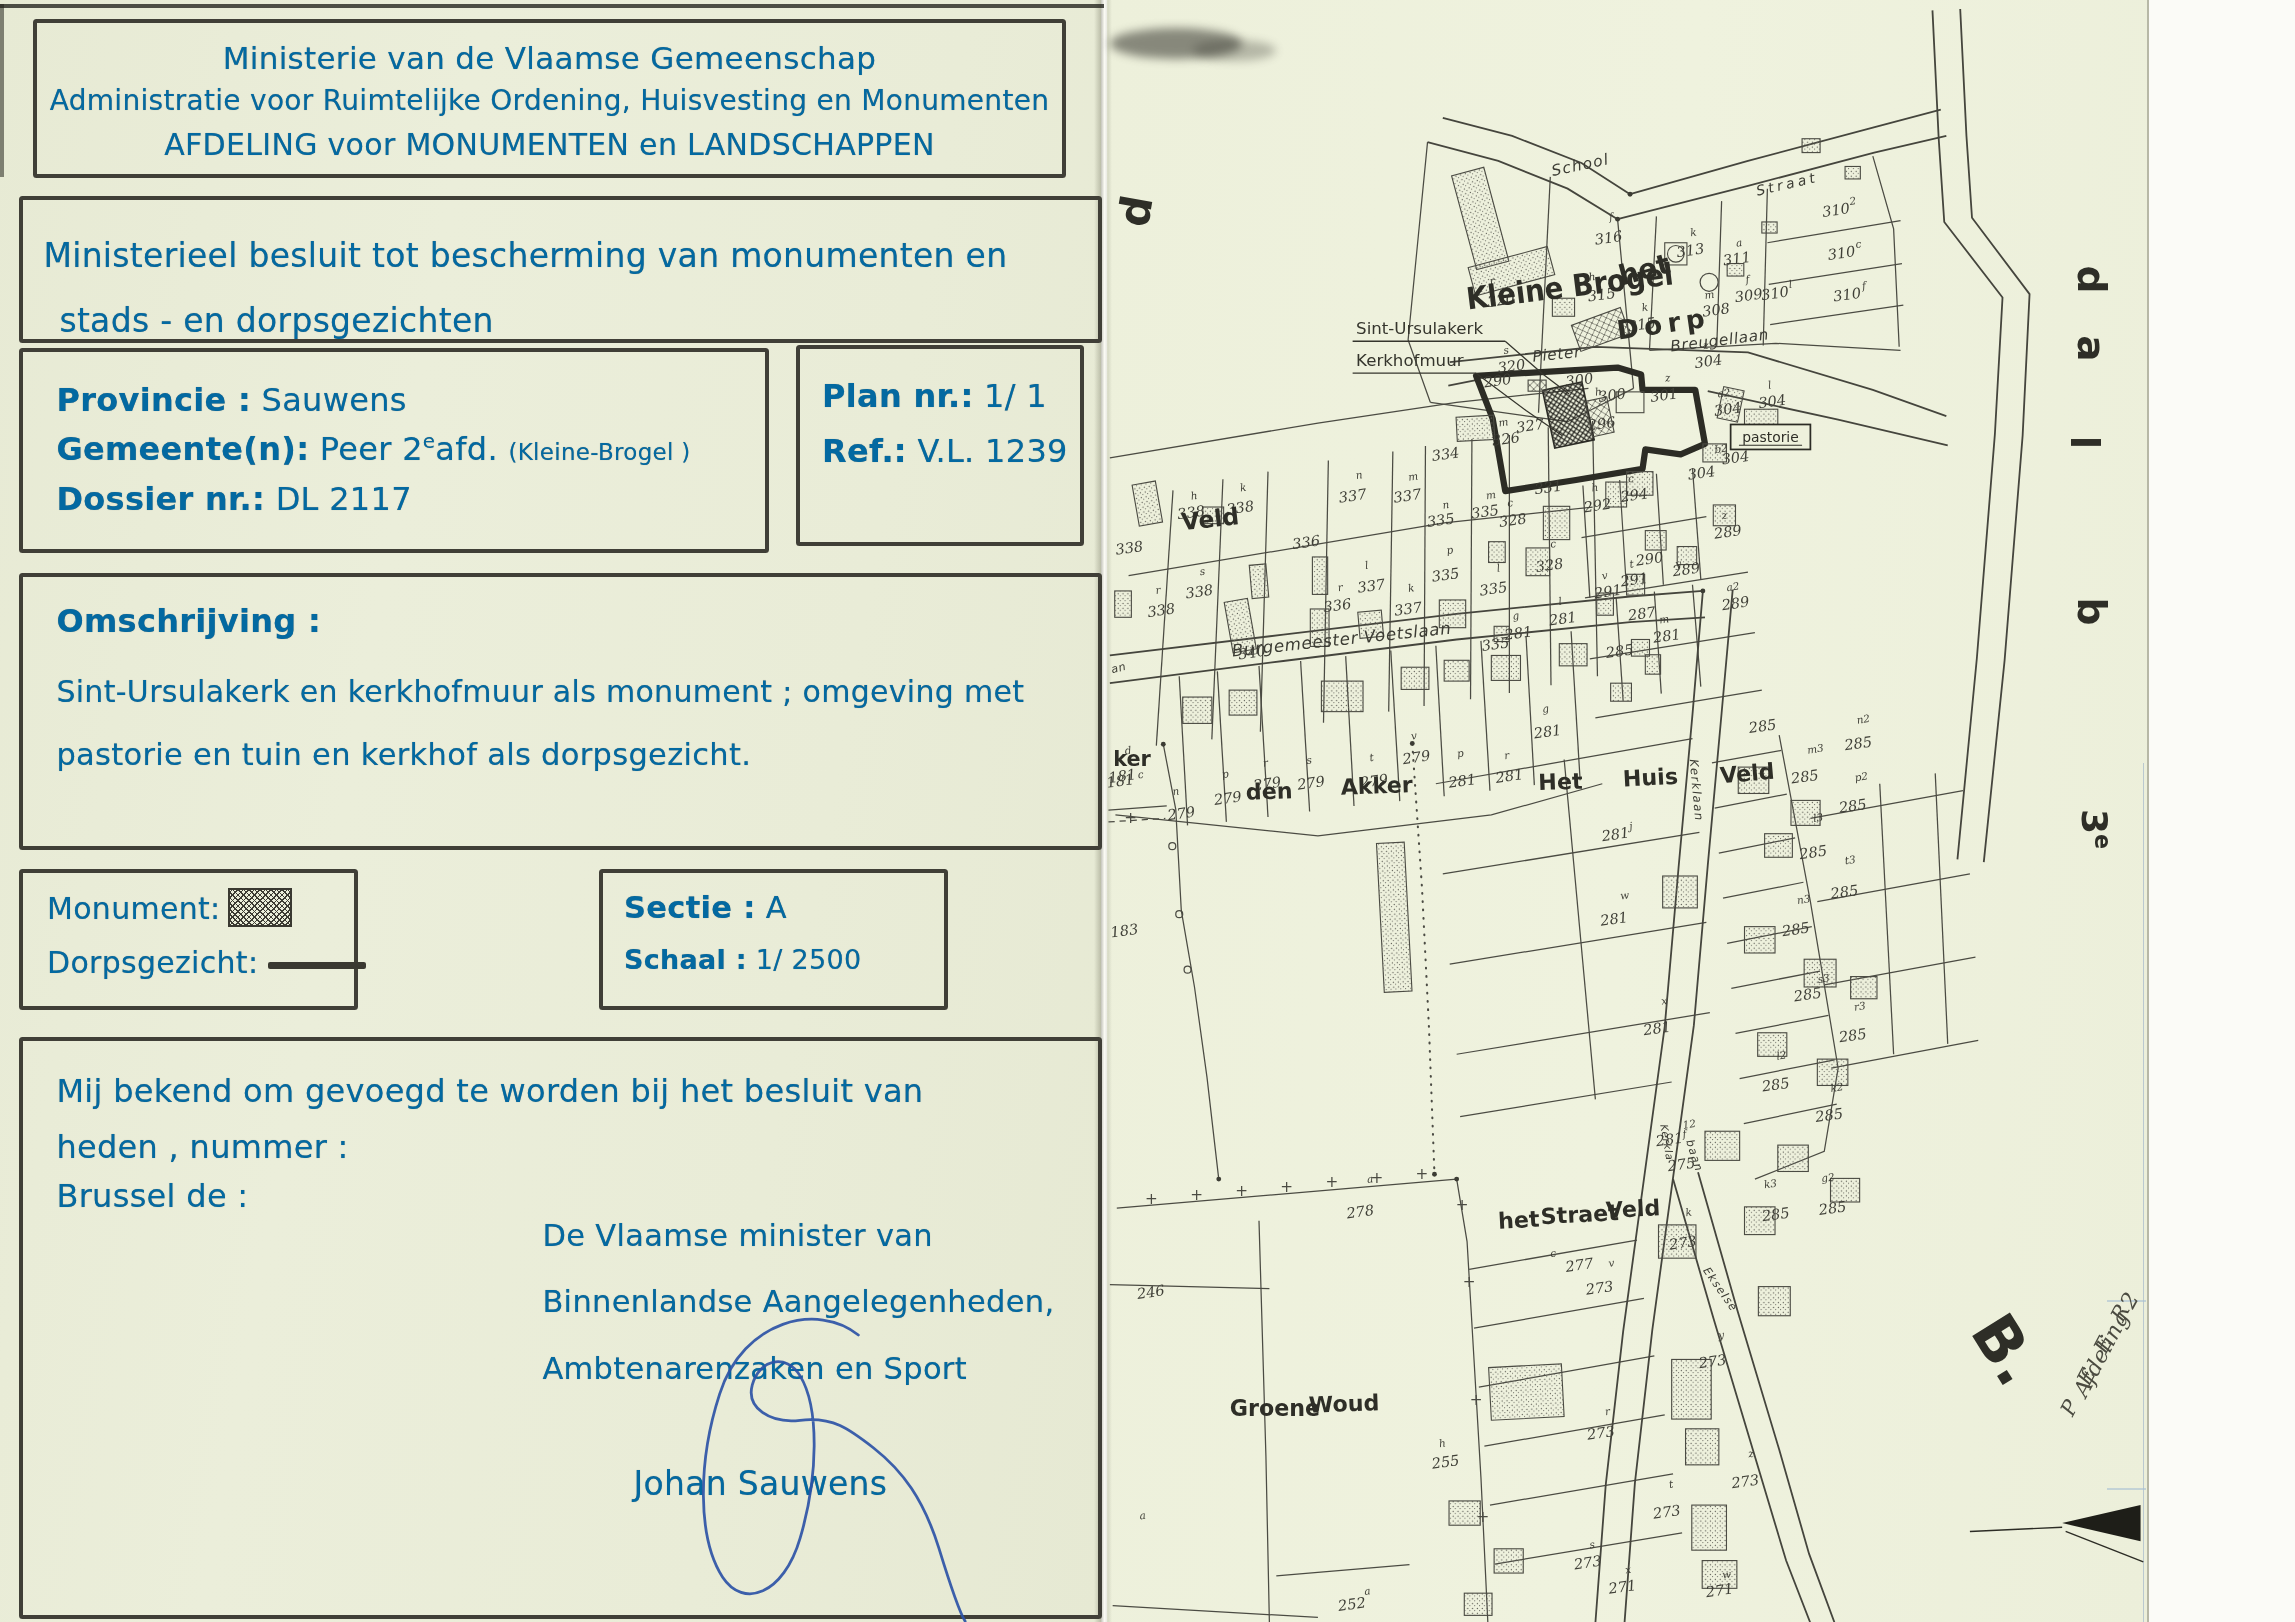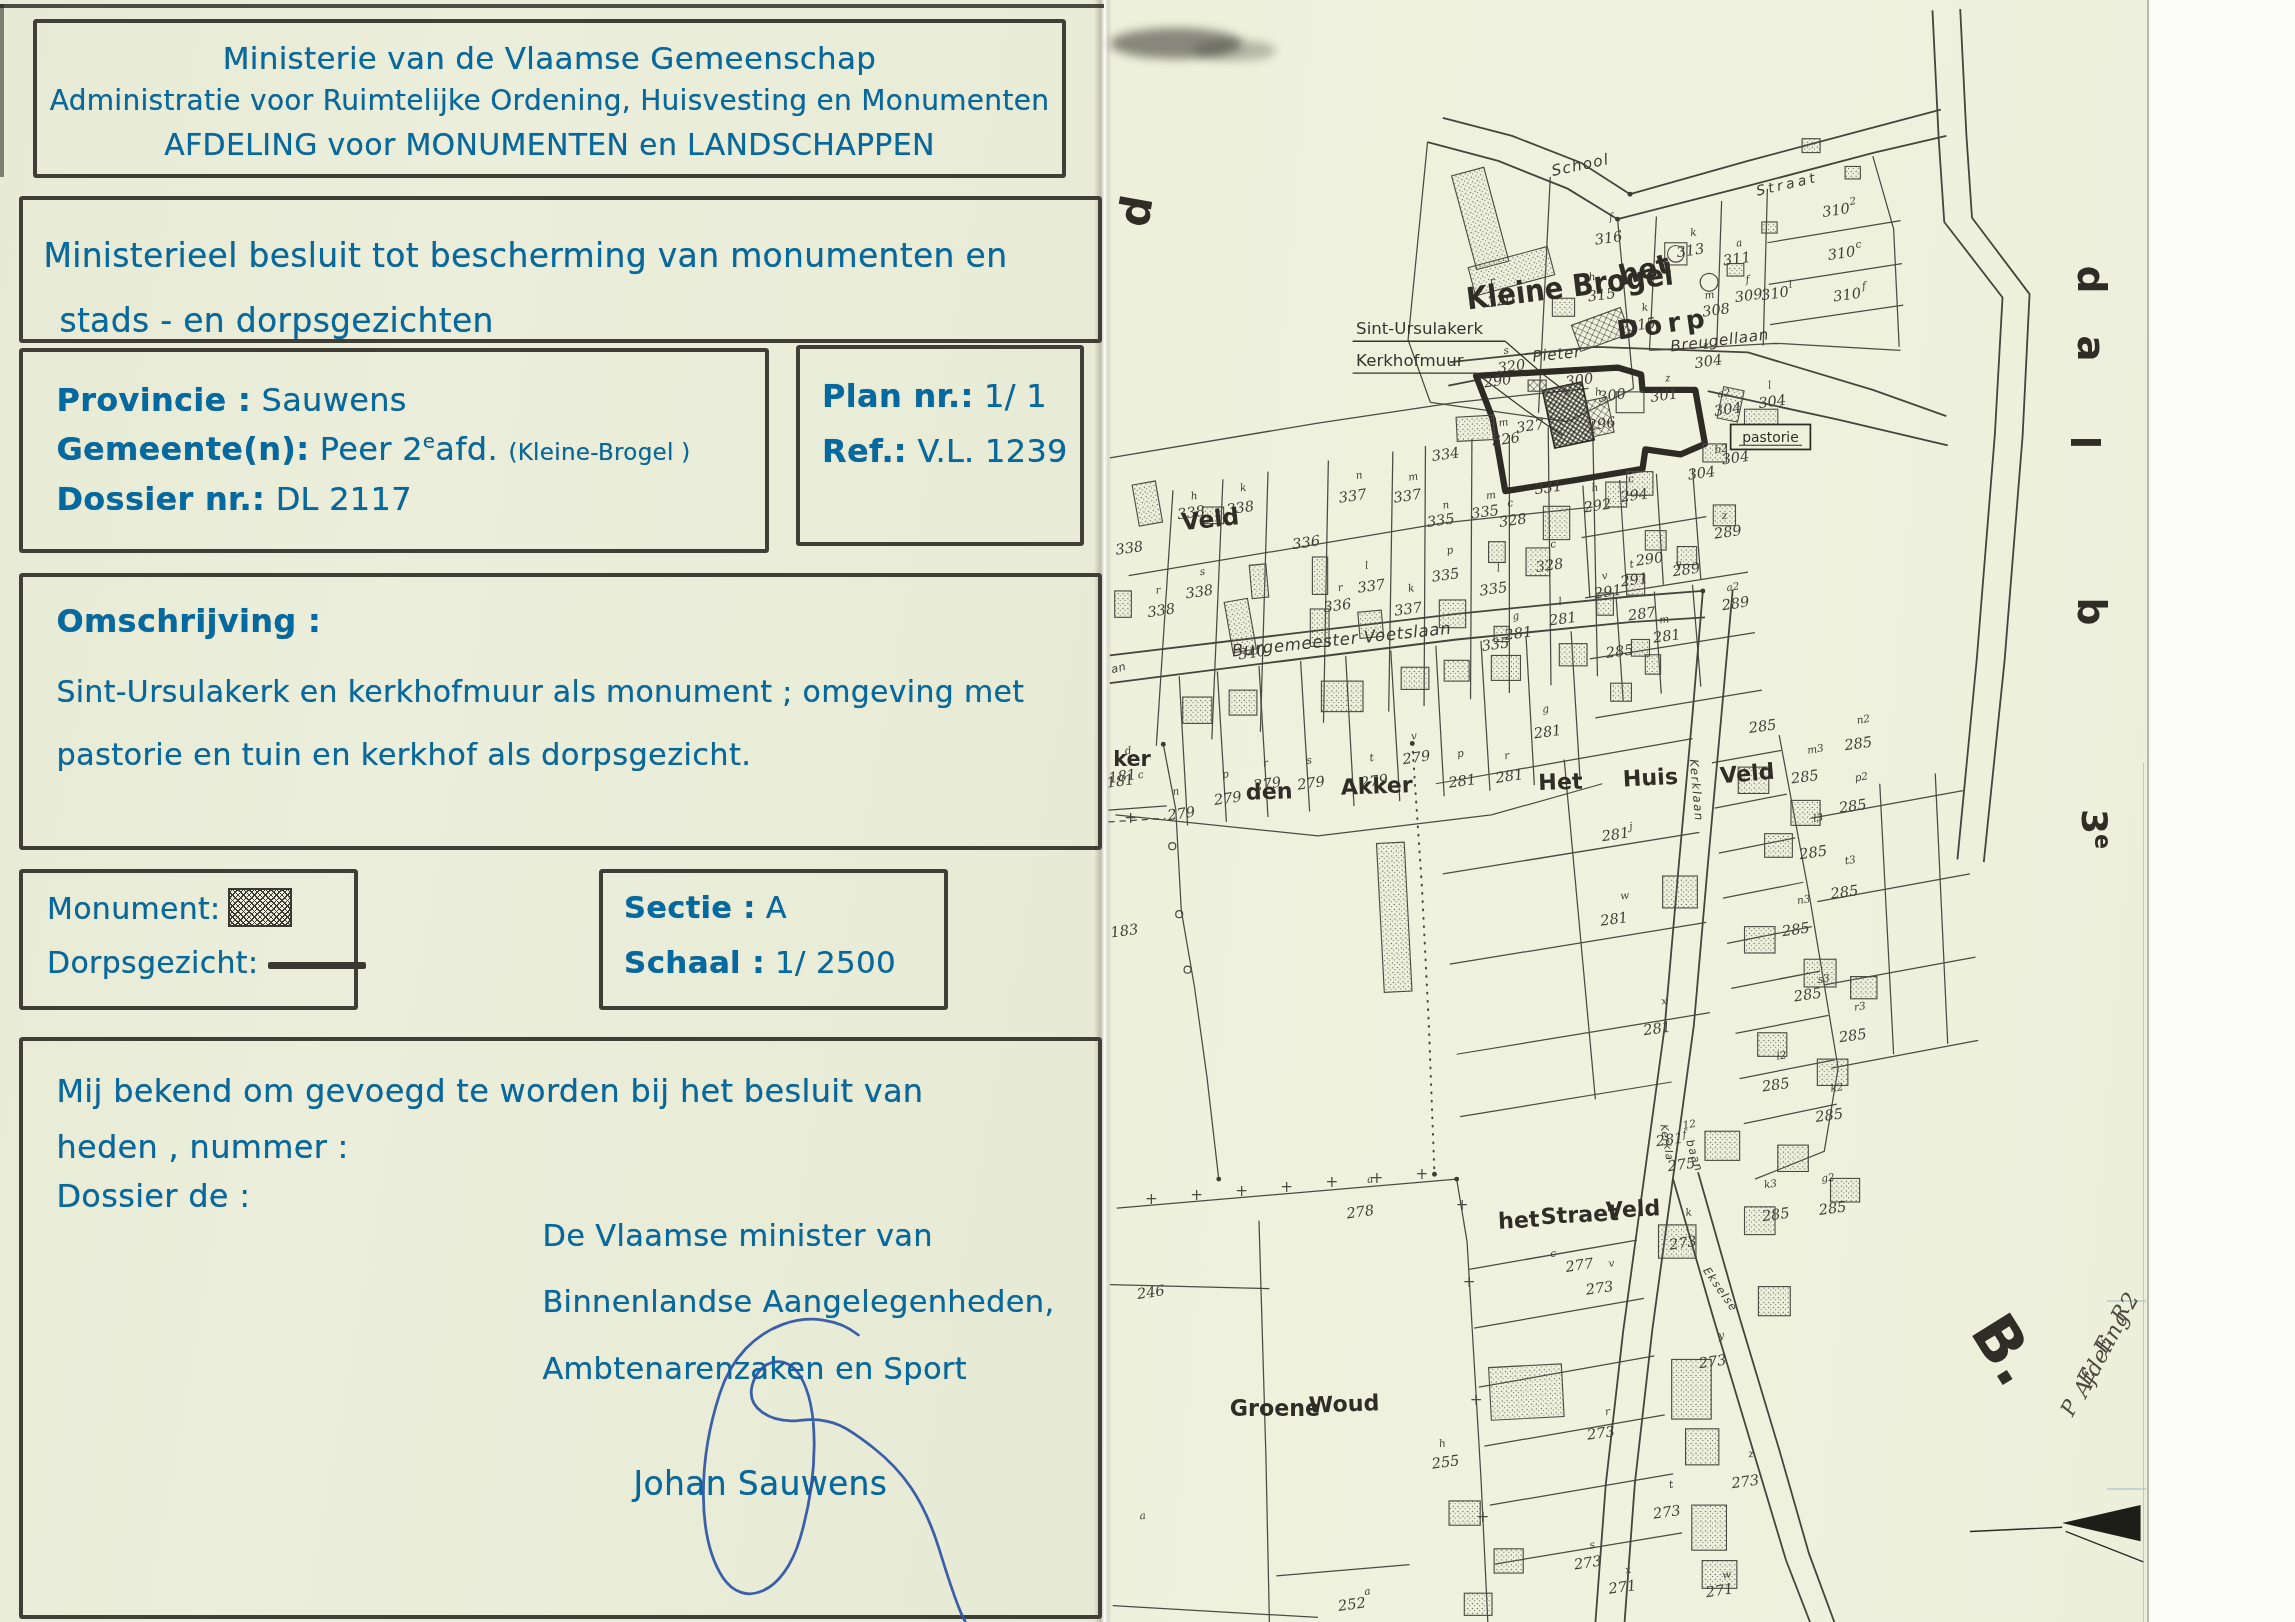--- a/index.html
+++ b/index.html
@@ -102,30 +102,30 @@
     <div class="doc abs" style="left:23.6px;top:72px;font-size:30px;">
       <span>Dorpsgezicht:</span><span class="dline"></span>
     </div>
   </div>
 
   <div class="box" style="left:599px;top:869px;width:341px;height:133px;">
     <div class="doc abs" style="left:21px;top:16.6px;font-size:30.5px;">
       <span class="lbl">Sectie :</span>
       <span>A</span>
     </div>
-    <div class="doc abs" style="left:21px;top:71px;font-size:31px;">
+    <div class="doc abs" style="left:21px;top:71px;font-size:27px;">
       <span class="lbl">Schaal :</span>
       <span>1/ 2500</span>
     </div>
   </div>
 
   <div class="box" style="left:19.4px;top:1037px;width:1075px;height:574px;">
     <div class="doc abs" style="left:33px;top:31px;font-size:32px;">Mij bekend om gevoegd te worden bij het besluit van</div>
     <div class="doc abs" style="left:33px;top:87px;font-size:32px;">heden , nummer :</div>
-    <div class="doc abs" style="left:33px;top:136px;font-size:32px;">Dossier de :</div>
+    <div class="doc abs" style="left:33px;top:136px;font-size:32px;">Brussel de :</div>
     <div class="doc abs" style="left:519px;top:177px;font-size:30.5px;">De Vlaamse minister van</div>
     <div class="doc abs" style="left:519px;top:243px;font-size:30.5px;">Binnenlandse Aangelegenheden,</div>
     <div class="doc abs" style="left:519px;top:310px;font-size:30.5px;">Ambtenarenzaken en Sport</div>
     <div class="doc abs" style="left:610px;top:423px;font-size:33px;">Johan Sauwens</div>
   </div>
 
   <svg id="map-svg" viewBox="1596 0 1714 2340" style="position:absolute;left:1107px;top:0;width:1189px;height:1623px;">
     <defs>
       <pattern id="stip" width="7" height="7" patternUnits="userSpaceOnUse">
         <circle cx="2" cy="2" r="1" fill="#62625a"></circle>

